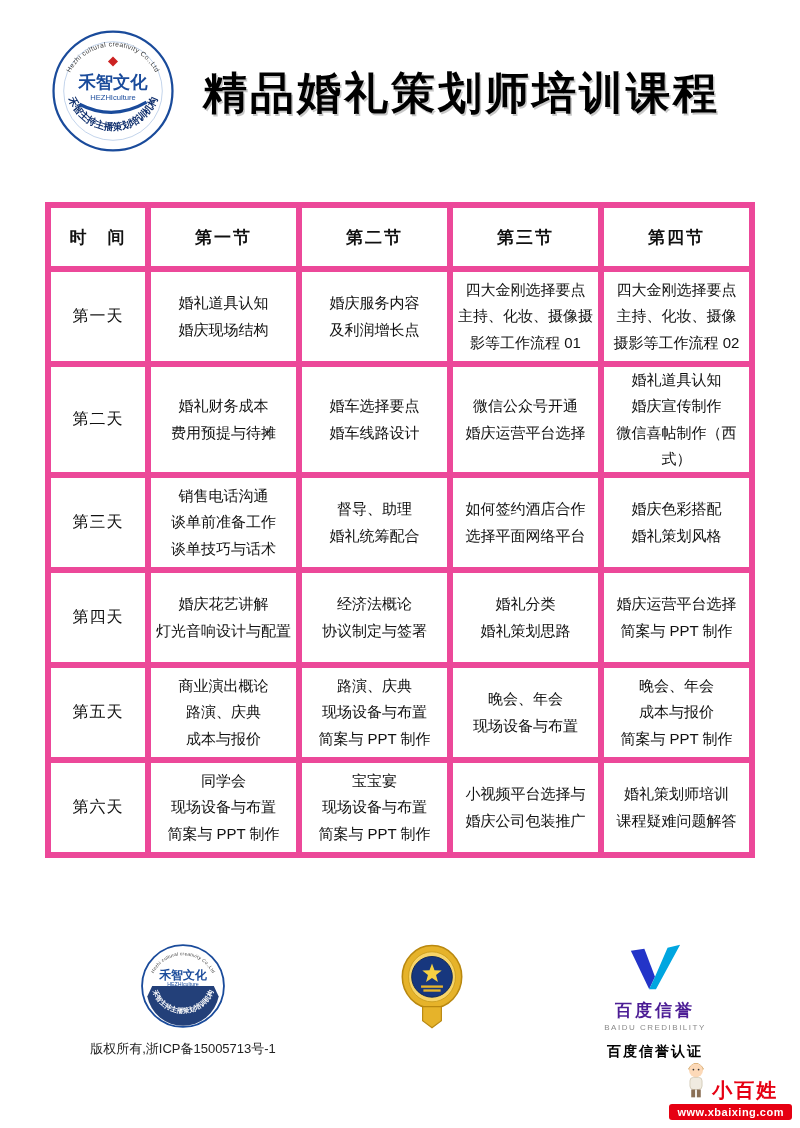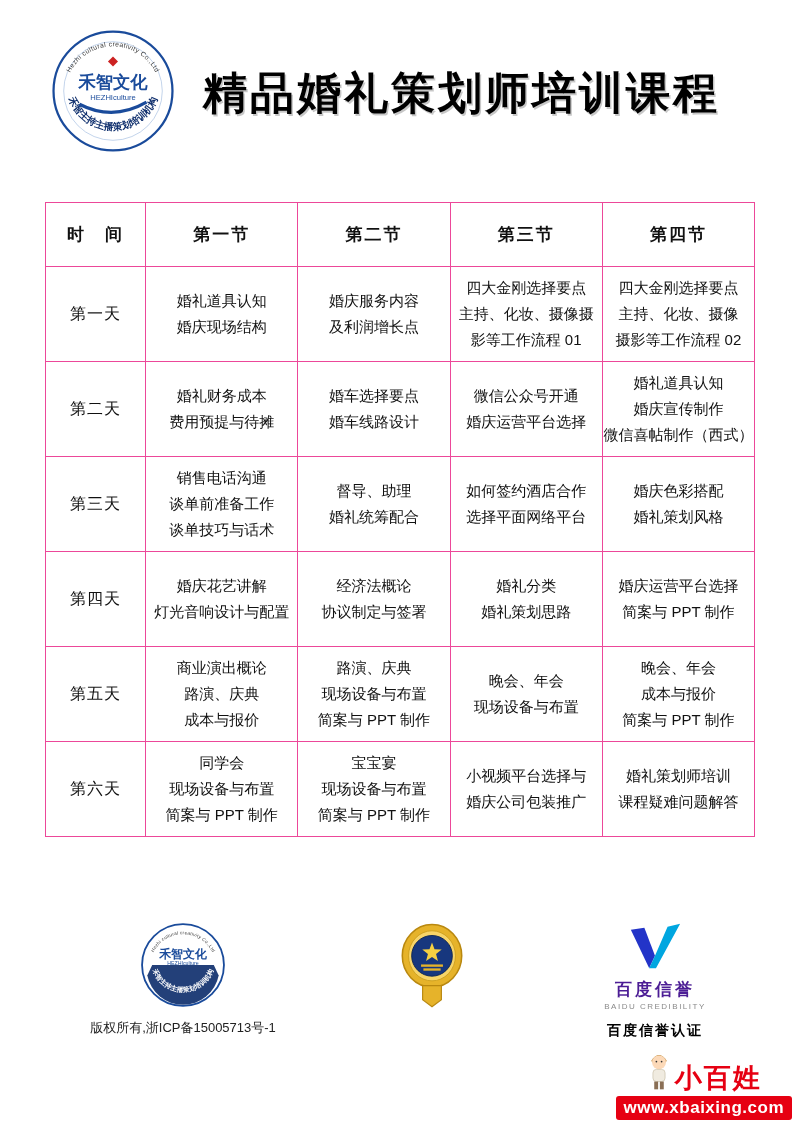--- a/index.html
+++ b/index.html
@@ -14,21 +14,21 @@
     flex: 1; text-align: center;
     font-family: "Liberation Serif", "DejaVu Serif", serif;
     font-size: 44px; font-weight: 900; letter-spacing: 3px; color: #000;
     text-shadow: 1.5px 1.5px 0 rgba(0,0,0,0.22);
     padding-right: 6px;
   }
   table.schedule {
     width: 710px; margin: 46px auto 0; border-collapse: collapse; table-layout: fixed;
   }
   .schedule th, .schedule td {
-    border: 1px solid #ec4899; text-align: center; vertical-align: middle;
+    border: 6px solid #ec4899; text-align: center; vertical-align: middle;
     background: #fff;
   }
   .schedule th { height: 64px; font-size: 17px; font-weight: bold; letter-spacing: 2px; }
   .schedule td { height: 95px; }
   td.day-cell { font-size: 16px; letter-spacing: 1px; }
   td.course-cell { font-size: 15px; line-height: 1.75; white-space: pre-line; }
   .footer {
     display: flex; justify-content: space-between; align-items: flex-start;
     margin-top: 86px; padding: 0 55px 0 68px;
   }
@@ -36,23 +36,23 @@
   .f-left { width: 230px; }
   .f-center { width: 260px; }
   .f-right { width: 180px; }
   .f-left .f-text { margin-top: 12px; font-size: 13px; color: #222; text-align: center; }
   .f-center .f-text { margin-top: 12px; font-size: 16px; font-weight: bold; color: #000; }
   .baidu-name { margin-top: 5px; color: #4c1d95; font-weight: bold; font-size: 17px; letter-spacing: 3px; }
   .baidu-en { font-size: 8px; color: #8a8a8a; letter-spacing: 1.5px; margin-top: 1px; }
   .baidu-cert { margin-top: 11px; font-size: 14px; font-weight: bold; color: #000; letter-spacing: 2px; }
   .watermark { position: absolute; right: 8px; bottom: 8px; display: flex; flex-direction: column; align-items: center; }
   .wm-top { display: flex; align-items: flex-end; gap: 3px; }
-  .wm-name { color: #e60012; font-size: 27px; font-weight: bold; letter-spacing: 2px; line-height: 1; }
+  .wm-name { color: #e60012; font-size: 20px; font-weight: bold; letter-spacing: 2px; line-height: 1; }
   .wm-url {
-    margin-top: 4px; background: #e60012; color: #fff; font-size: 17px;
+    margin-top: 4px; background: #e60012; color: #fff; font-size: 11px;
     padding: 2px 8px; border-radius: 3px; letter-spacing: 0.5px; text-decoration: none;
     font-weight: bold;
   }
 </style>
 </head>
 <body>
 
 <div class="header">
   <div class="logo-wrap">
     <svg width="122" height="122" viewBox="0 0 120 120">

